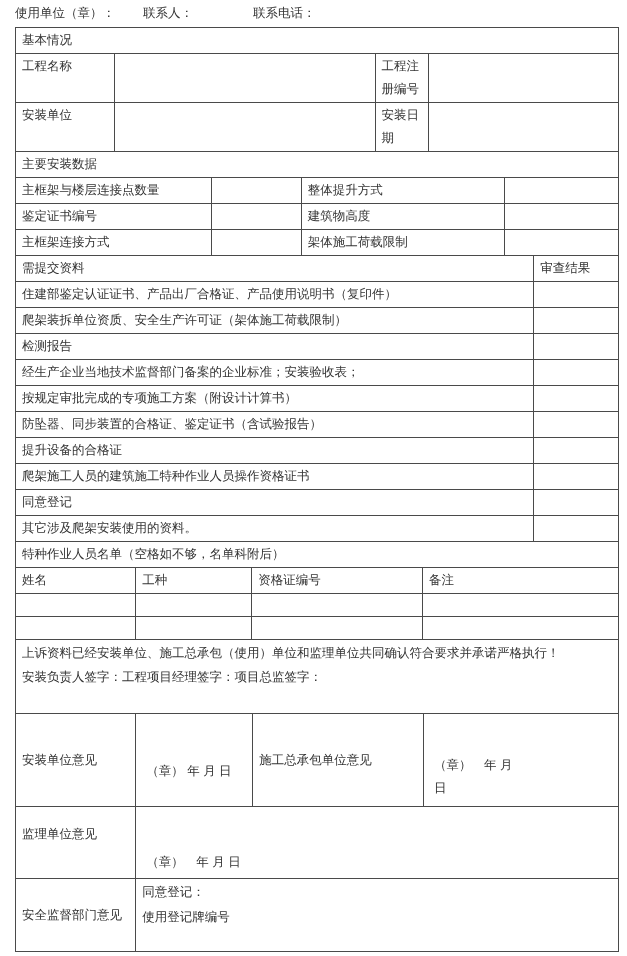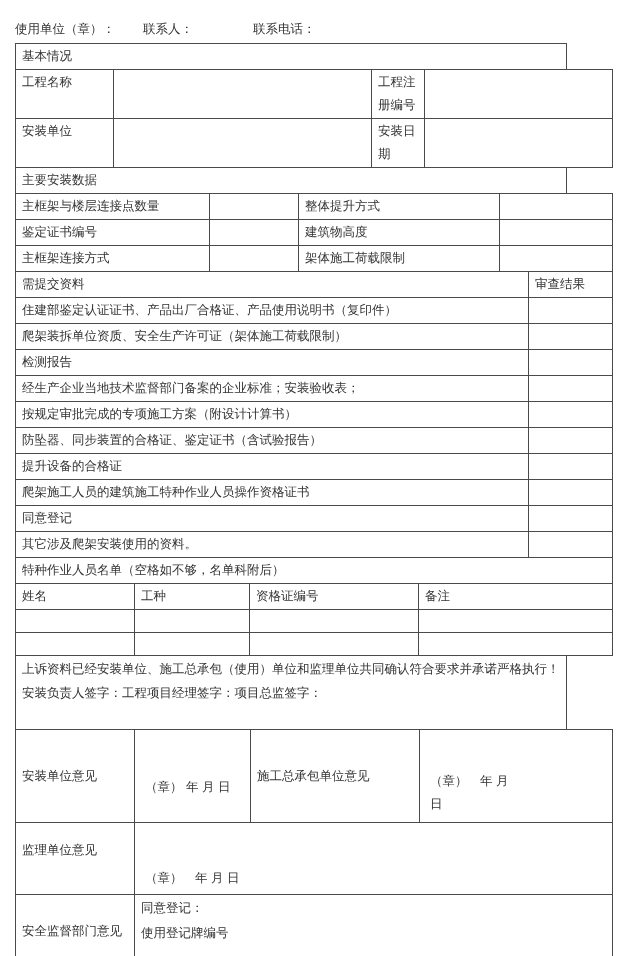--- a/index.html
+++ b/index.html
@@ -3,30 +3,30 @@
 <meta charset="utf-8">
 <style>
   * { box-sizing: border-box; }
   html, body {
     margin: 0; padding: 0;
     background: #ffffff;
     width: 627px;
     font-family: "Liberation Sans", "DejaVu Sans", sans-serif;
     color: #333333;
   }
-  .page { width: 627px; height: 956px; padding: 20px 15px 0 15px; overflow: hidden; }
+  .page { width: 627px; height: 956px; padding: 4px 15px 0 15px; overflow: hidden; }
 
   .topline { font-size: 12.5px; line-height: 18px; margin-bottom: 5px; white-space: nowrap; }
   .topline .gap1 { margin-left: 28px; }
   .topline .gap2 { margin-left: 60px; }
 
   table {
     border-collapse: collapse;
     table-layout: fixed;
-    width: 552px;
+    width: 604px;
     margin-top: -1px;
   }
   table.first { margin-top: 0; }
   td {
     border: 1px solid #4a4a4a;
     font-size: 12.5px;
     line-height: 23px;
     padding: 1px 6px;
     vertical-align: top;
     overflow: hidden;

